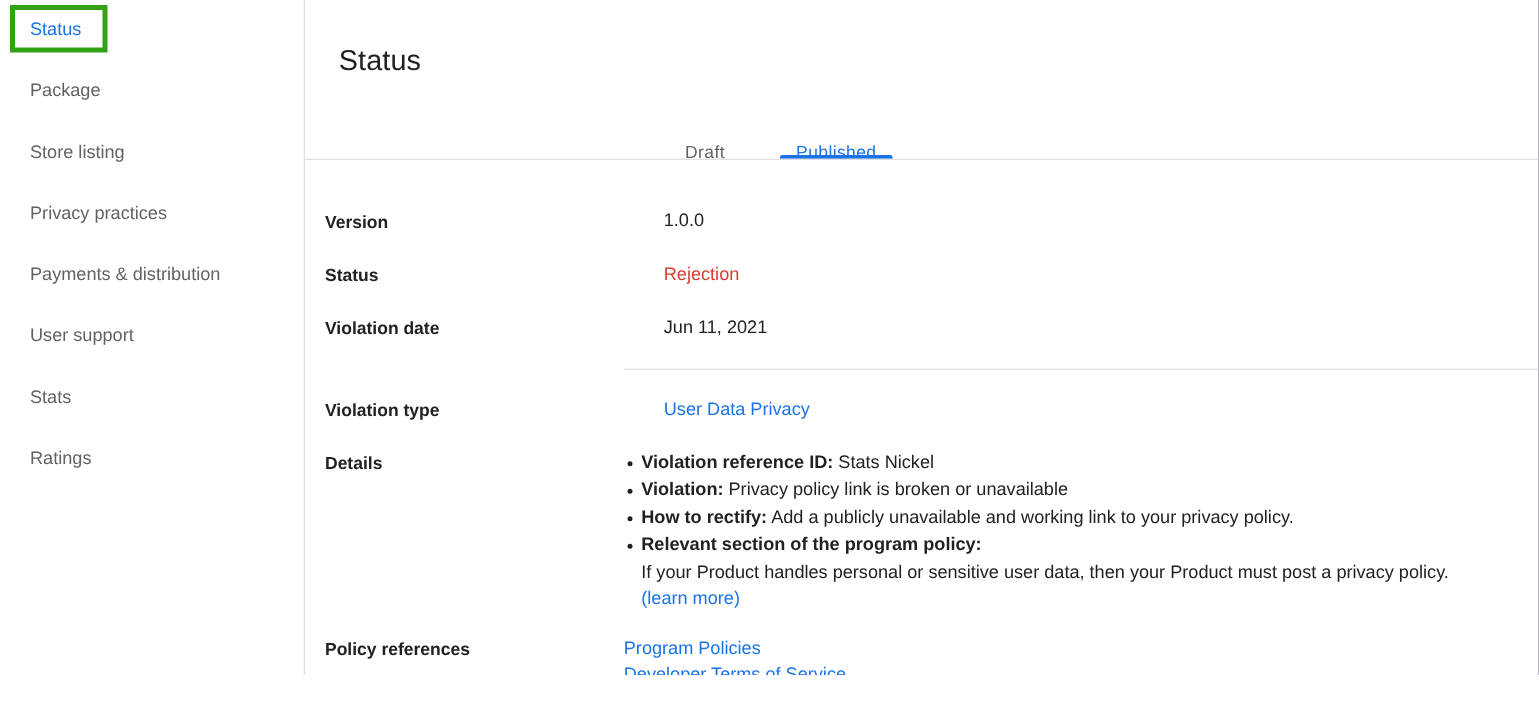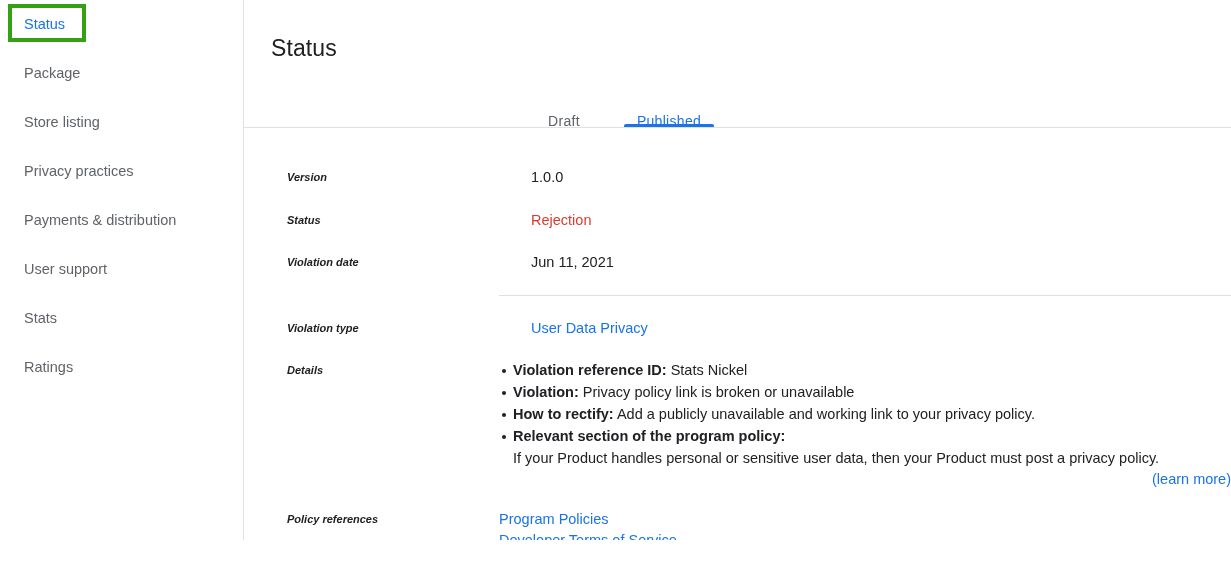--- a/index.html
+++ b/index.html
@@ -103,43 +103,41 @@
     left: 0;
     top: 127px;
     width: 987px;
     height: 1px;
     background: #e0e0e0;
   }
 
   
   .field-label {
     position: absolute;
-    left: 43px;
-    font-size: 11px;
+    left: 16px;
+    font-size: 14px;
     line-height: 20px;
     font-weight: 700;
     color: #202124;
     white-space: nowrap;
-    font-style: italic;
   }
   .field-value {
     position: absolute;
     left: 255px;
     font-size: 14.5px;
     line-height: 20px;
     color: #202124;
     white-space: nowrap;
     margin-left: 32px;
   }
   .field-value.danger { color: #d93b30; }
   .link {
     color: #1a73e8;
     text-decoration: none;
     cursor: pointer;
-    text-align: right;
   }
 
   #section-rule {
     position: absolute;
     left: 255px;
     top: 295px;
     width: 732px;
     height: 1px;
     background: #e0e0e0;
   }

